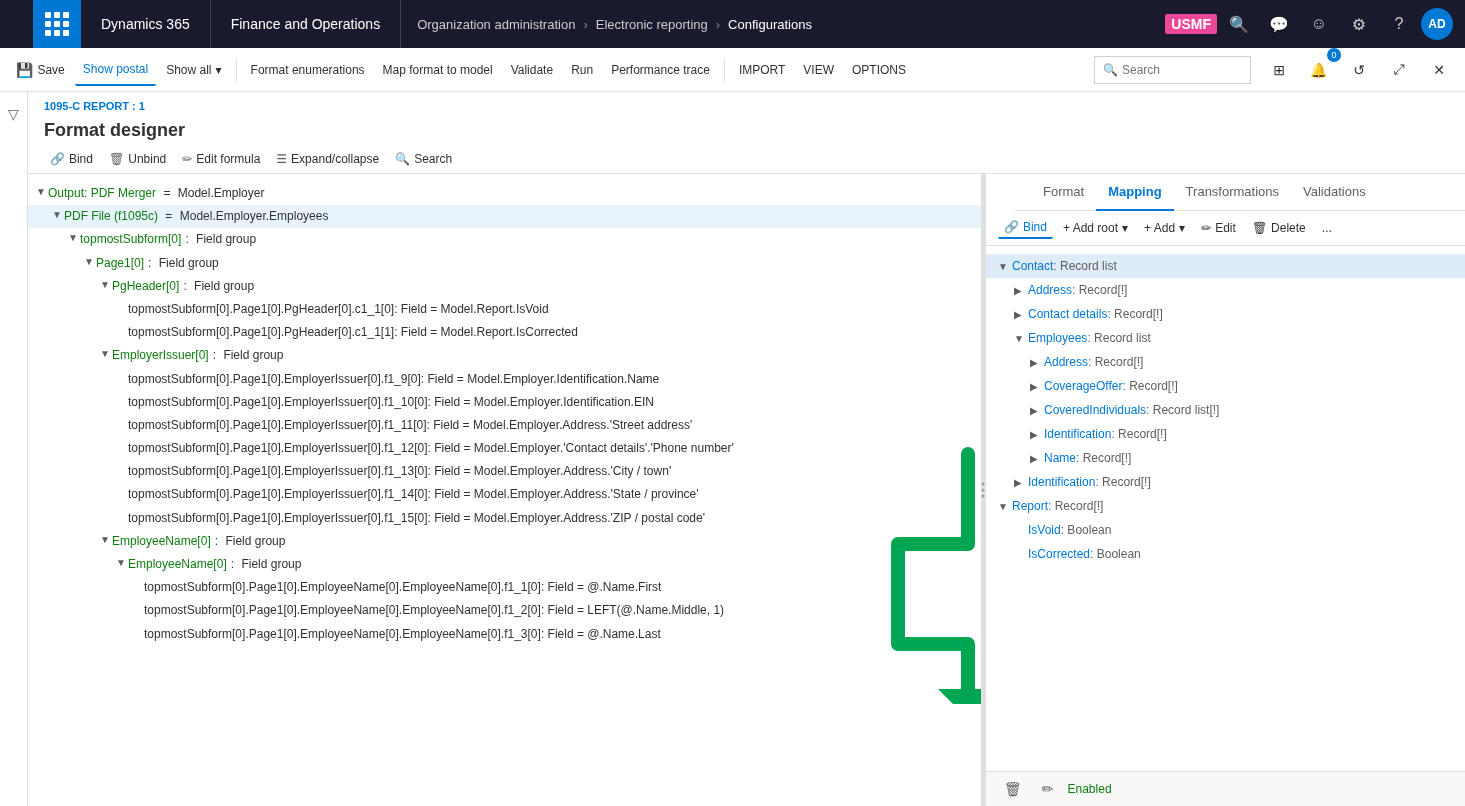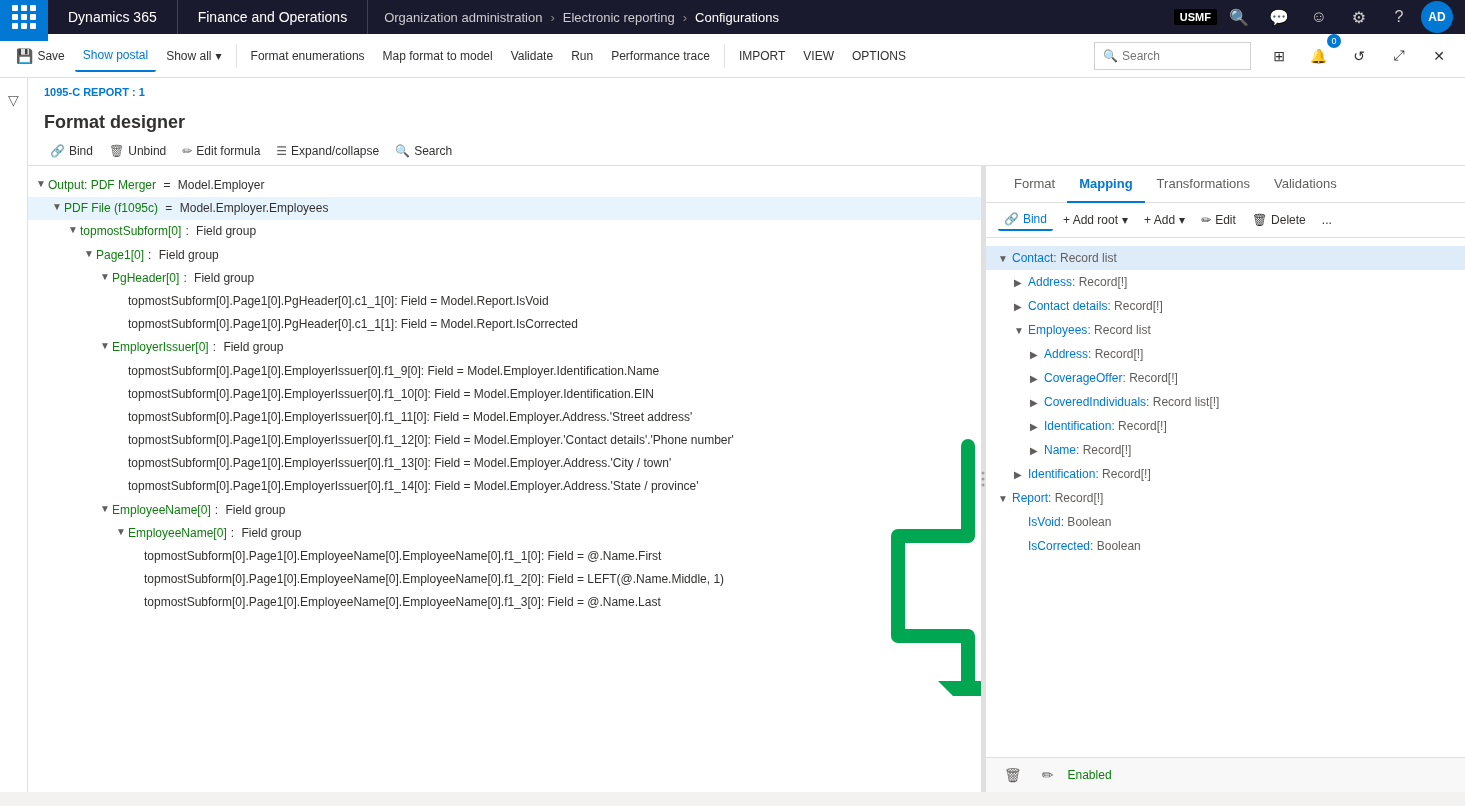--- a/index.html
+++ b/index.html
@@ -3,23 +3,24 @@
   <meta charset="utf-8">
   <style>
     * { box-sizing: border-box; margin: 0; padding: 0; }
     body { font-family: 'Segoe UI', Tahoma, Geneva, Verdana, sans-serif; font-size: 12px; background: #f3f2f1; overflow: hidden; }
 
     
     .top-nav {
       display: flex;
       align-items: center;
       background: #1a1a2e;
-      height: 34px;
+      height: 48px;
       color: #fff;
       flex-shrink: 0;
+      padding-left: 33px;
     }
     .nav-grid-btn {
       width: 48px;
       height: 48px;
       background: #0078d4;
       display: flex; align-items: center; justify-content: center;
       cursor: pointer;
       flex-shrink: 0;
     }
     .nav-grid-dots {
@@ -119,21 +120,21 @@
       flex-direction: column;
       overflow: hidden;
     }
 
     
     .page-header {
       padding: 8px 16px 4px;
       background: #fff;
     }
     .breadcrumb-small {
-      font-size: 11px; color: #0078d4; font-weight: 600; margin-bottom: 14px;
+      font-size: 11px; color: #0078d4; font-weight: 600; margin-bottom: 8px;
     }
     .page-title {
       font-size: 18px; font-weight: 600; color: #323130;
     }
 
     
     .format-toolbar {
       display: flex; align-items: center; gap: 4px;
       padding: 4px 16px;
       background: #fff;
@@ -207,20 +208,21 @@
       border-left: 1px solid #e0e0e0;
     }
 
     
     .right-tabs {
       display: flex;
       align-items: center;
       border-bottom: 1px solid #e0e0e0;
       padding: 0 16px;
       background: #fff;
+      margin-left: 29px;
     }
     .right-tab {
       padding: 10px 12px;
       cursor: pointer;
       font-size: 13px;
       color: #605e5c;
       border-bottom: 2px solid transparent;
       margin-bottom: -1px;
     }
     .right-tab.active { color: #0078d4; border-bottom-color: #0078d4; font-weight: 600; }
@@ -281,23 +283,23 @@
       border-radius: 2px;
     }
     .status-text { font-size: 12px; color: #107c10; font-weight: 500; }
 
     
     ::-webkit-scrollbar { width: 6px; height: 6px; }
     ::-webkit-scrollbar-track { background: #f1f1f1; }
     ::-webkit-scrollbar-thumb { background: #c8c6c4; border-radius: 3px; }
 
     .usmf-badge {
-      background: #000000;
+      background: #ec4899;
       color: #fff;
-      font-size: 11px;
+      font-size: 14px;
       padding: 2px 6px;
       border-radius: 2px;
       font-weight: 600;
     }
 
     .nav-icon-btn {
       width: 36px; height: 36px;
       display: flex; align-items: center; justify-content: center;
       cursor: pointer; color: #ccc; font-size: 16px; border-radius: 2px;
     }
@@ -512,20 +514,25 @@
             </div>
             <div class="tree-node">
               <span class="tree-indent" style="width: 80px;">&nbsp;&nbsp;&nbsp;&nbsp;&nbsp;&nbsp;&nbsp;&nbsp;&nbsp;&nbsp;</span>
               <span class="tree-arrow"></span>
               <span class="tree-content">topmostSubform[0].Page1[0].EmployerIssuer[0].f1_13[0]: Field = Model.Employer.Address.'City / town'</span>
             </div>
             <div class="tree-node">
               <span class="tree-indent" style="width: 80px;">&nbsp;&nbsp;&nbsp;&nbsp;&nbsp;&nbsp;&nbsp;&nbsp;&nbsp;&nbsp;</span>
               <span class="tree-arrow"></span>
               <span class="tree-content">topmostSubform[0].Page1[0].EmployerIssuer[0].f1_14[0]: Field = Model.Employer.Address.'State / province'</span>
+            </div>
+            <div class="tree-node">
+              <span class="tree-indent" style="width: 80px;">&nbsp;&nbsp;&nbsp;&nbsp;&nbsp;&nbsp;&nbsp;&nbsp;&nbsp;&nbsp;</span>
+              <span class="tree-arrow"></span>
+              <span class="tree-content">topmostSubform[0].Page1[0].EmployerIssuer[0].f1_15[0]: Field = Model.Employer.Address.'ZIP / postal code'</span>
             </div>
             <div class="tree-node">
               <span class="tree-indent" style="width: 64px;">&nbsp;&nbsp;&nbsp;&nbsp;&nbsp;&nbsp;&nbsp;&nbsp;</span>
               <span class="tree-arrow">▼</span>
               <span class="tree-content"><span class="label">EmployeeName[0]</span><span class="separator">: </span><span class="value">Field group</span></span>
             </div>
             <div class="tree-node">
               <span class="tree-indent" style="width: 80px;">&nbsp;&nbsp;&nbsp;&nbsp;&nbsp;&nbsp;&nbsp;&nbsp;&nbsp;&nbsp;</span>
               <span class="tree-arrow">▼</span>
               <span class="tree-content"><span class="label">EmployeeName[0]</span><span class="separator">: </span><span class="value">Field group</span></span>

